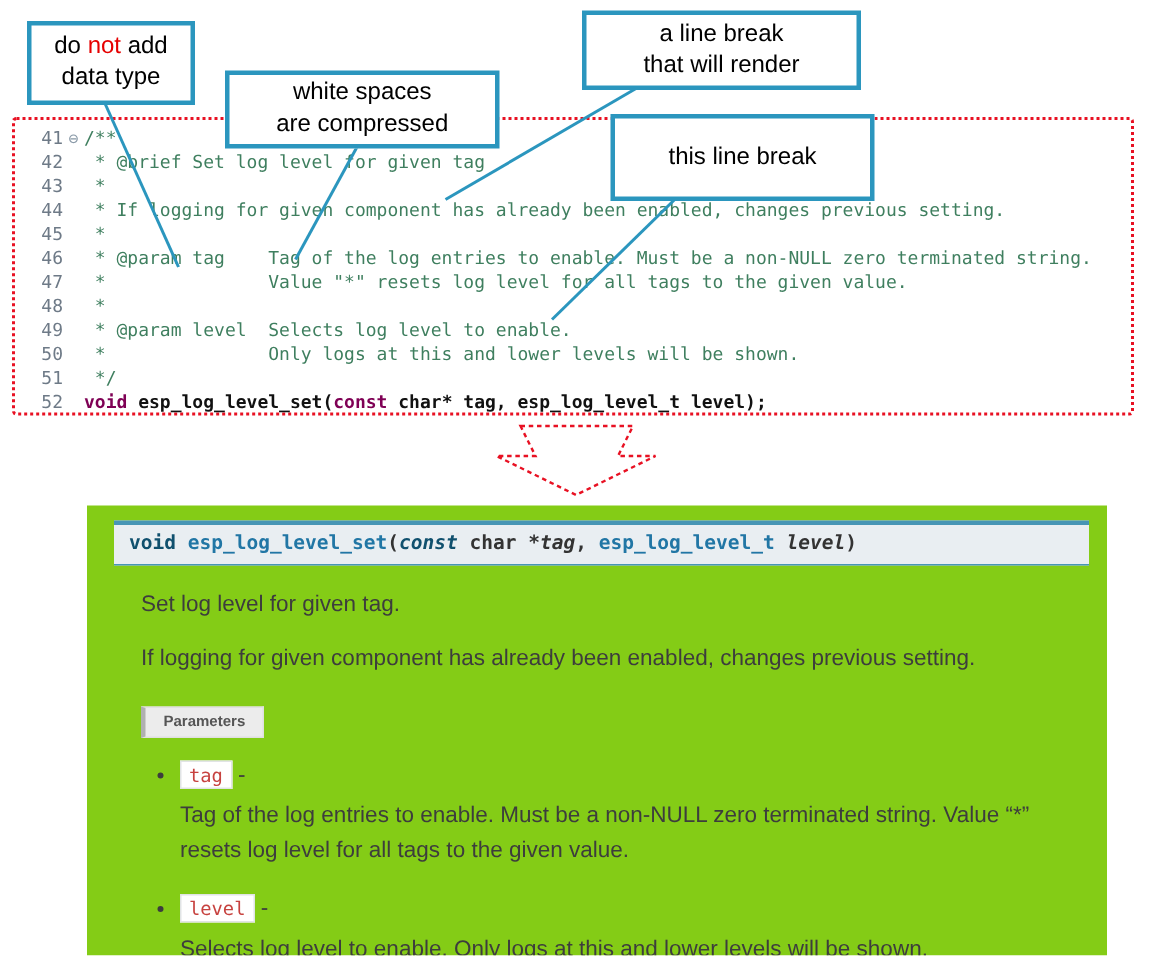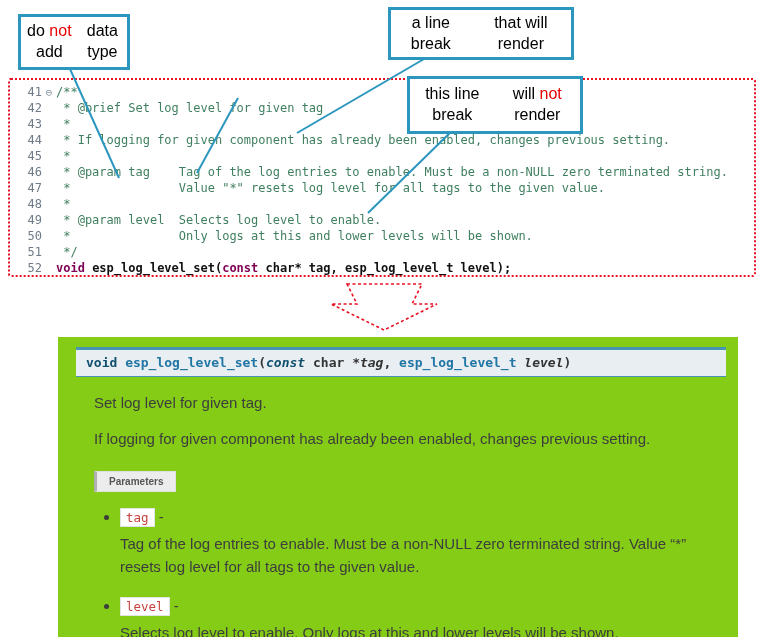--- a/index.html
+++ b/index.html
@@ -1,21 +1,21 @@
 <!DOCTYPE html>
 <html><head>
 <meta charset="utf-8">
 <style>
   html,body{margin:0;padding:0;background:#fff;}
   .stage{position:relative;width:767px;height:637px;background:#fff;
          font-family:"Liberation Sans",sans-serif;overflow:hidden;}
 
   
   .callout{position:absolute;box-sizing:border-box;background:#fff;
-           border:3px solid #2b96be;display:flex;flex-direction:row;
+           border:3px solid #2b96be;display:flex;flex-direction:column;
            align-items:center;justify-content:center;text-align:center;
            font-size:16px;color:#000;z-index:3;line-height:1.3;}
   .red{color:#e60000;}
 
   
   .overlay{position:absolute;left:0;top:0;z-index:2;pointer-events:none;}
   .tline{stroke:#2b96be;stroke-width:2;}
   .rarrow{fill:none;stroke:#e81123;stroke-width:1.6;stroke-dasharray:3 2.5;}
 
   
@@ -68,29 +68,32 @@
     <line class="tline" x1="424" y1="59" x2="297" y2="133"></line>
     <line class="tline" x1="458" y1="125" x2="368" y2="213"></line>
     <polygon class="rarrow" points="347,284 422,284 412,304 437,304 384,330 331,304 357,304"></polygon>
   </svg>
 
   <div class="callout" style="left:18px;top:14px;width:112px;height:56px">
     <div><span>do </span><span class="red">not</span><span> add</span></div>
     <div>data type</div>
   </div>
 
+  <div class="callout" style="left:150px;top:47px;width:183px;height:52px">
+    <div>white spaces</div>
+    <div>are compressed</div>
+  </div>
 
   <div class="callout" style="left:388px;top:7px;width:186px;height:53px">
     <div>a line break</div>
     <div>that will render</div>
   </div>
 
   <div class="callout" style="left:407px;top:76px;width:176px;height:58px">
     <div>this line break</div>
-    <div><span>will </span><span class="red">not</span><span> render</span></div>
   </div>
 
   <div class="codebox">
     <div class="code-line"><span class="ln">41</span><span class="fold">⊖</span><span class="cmt">/**</span></div>
     <div class="code-line"><span class="ln">42</span><span class="fold"></span><span class="cmt"> * @brief Set log level for given tag</span></div>
     <div class="code-line"><span class="ln">43</span><span class="fold"></span><span class="cmt"> *</span></div>
     <div class="code-line"><span class="ln">44</span><span class="fold"></span><span class="cmt"> * If logging for given component has already been enabled, changes previous setting.</span></div>
     <div class="code-line"><span class="ln">45</span><span class="fold"></span><span class="cmt"> *</span></div>
     <div class="code-line"><span class="ln">46</span><span class="fold"></span><span class="cmt"> * @param tag    Tag of the log entries to enable. Must be a non-NULL zero terminated string.</span></div>
     <div class="code-line"><span class="ln">47</span><span class="fold"></span><span class="cmt"> *               Value "*" resets log level for all tags to the given value.</span></div>

